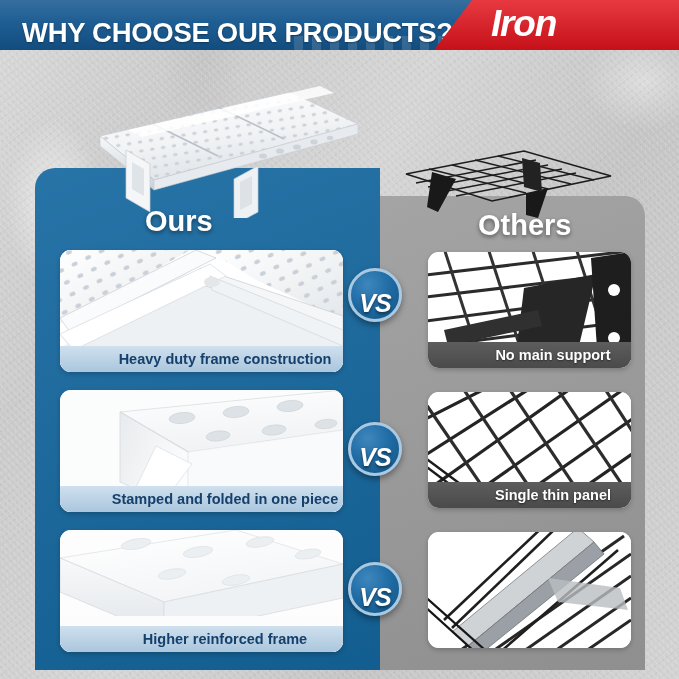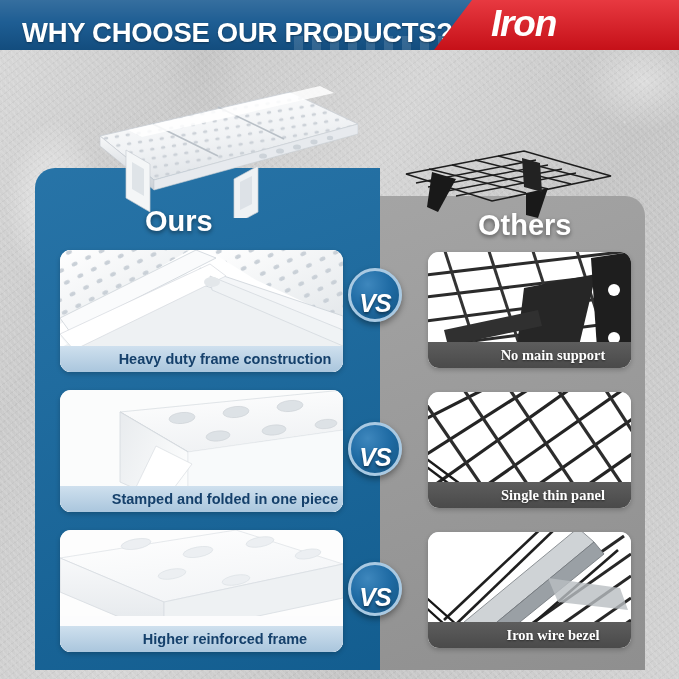--- a/index.html
+++ b/index.html
@@ -164,21 +164,20 @@
     border-radius: 11px;
     background: #f2f4f6;
     box-shadow: 0 2px 5px rgba(0,0,0,.22);
   }
   .card-others {
     left: 428px;
     width: 203px; height: 116px;
     border-radius: 11px;
     background: #f2f4f6;
     box-shadow: 0 2px 5px rgba(0,0,0,.22);
-    font-family: Liberation Serif, serif;
   }
   .card-ours.r1  { top: 250px; }
   .card-ours.r2  { top: 390px; }
   .card-ours.r3  { top: 530px; }
   .card-others.r1 { top: 252px; }
   .card-others.r2 { top: 392px; }
   .card-others.r3 { top: 532px; }
 
   .card-photo { position: absolute; inset: 0; }
 
@@ -500,16 +499,15 @@
       </g>
 
       <polygon points="24,100 150,-4 166,10 40,114" fill="#cfd3d6" stroke="#8d9296" stroke-width="1"></polygon>
       <polygon points="40,114 166,10 176,22 50,124" fill="#9aa0a5" stroke="#6f7479" stroke-width="0.8"></polygon>
       <polygon points="120,46 192,56 200,78 130,70" fill="#b9bec2" opacity=".8"></polygon>
       <g stroke="#151515" stroke-width="2.2" fill="none">
         <line x1="-6" y1="62" x2="66" y2="126"></line>
         <line x1="-6" y1="72" x2="58" y2="130"></line>
       </g>
     </svg>
-    <div class="card-caption cap-others">Iron wire bezel</div>
   </div>
 
 </div>
 
 </body></html>

